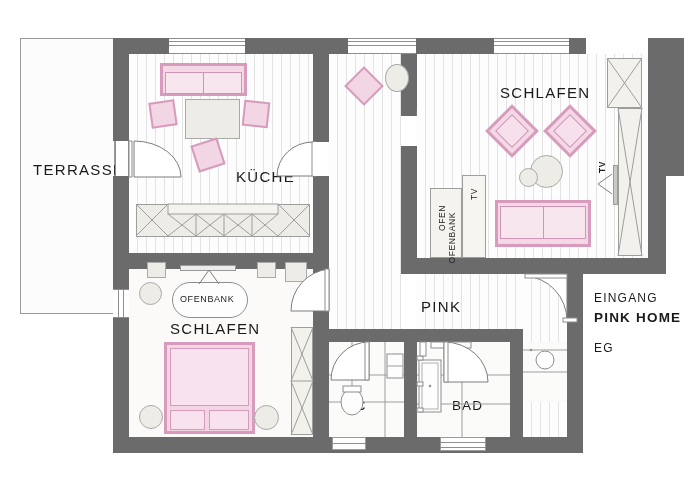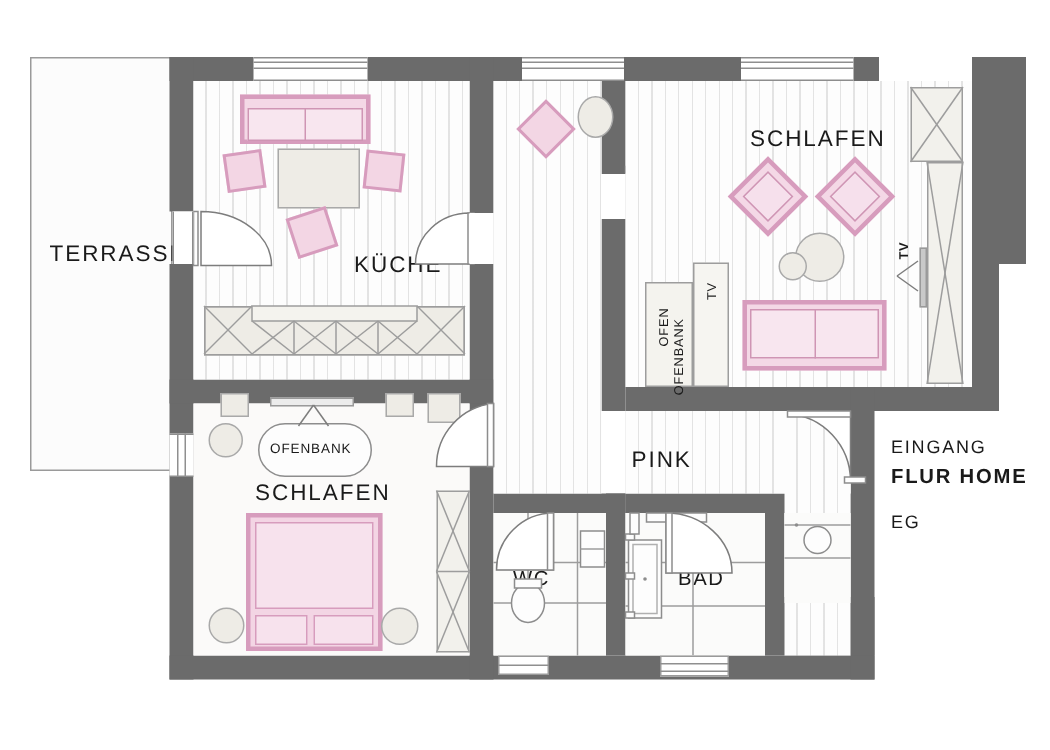--- a/index.html
+++ b/index.html
@@ -17,21 +17,21 @@
             rgba(0,0,0,0.10) 8px, rgba(0,0,0,0.10) 9px);}
   .planks-h{background-image:repeating-linear-gradient(0deg,
             rgba(0,0,0,0.00) 0px, rgba(0,0,0,0.00) 15px,
             rgba(0,0,0,0.13) 15px, rgba(0,0,0,0.13) 16px);}
   .tile{background:#fbfbfa;}
 
   .outline{position:absolute;border:1px solid #9a9a9a;box-sizing:border-box;}
 
   .label{position:absolute;white-space:nowrap;letter-spacing:.5px;}
   .lbl-room{font-size:15px;color:#1a1a1a;letter-spacing:1.3px;}
-  .lbl-room-sm{font-size:13.5px;letter-spacing:1.1px;}
+  .lbl-room-sm{font-size:13.5px;letter-spacing:1.1px;margin-top:20px;}
   .lbl-tiny{font-size:8.5px;letter-spacing:.6px;}
   .lbl-side{font-size:12px;letter-spacing:1.2px;}
   .lbl-side-b{font-size:13.5px;font-weight:bold;letter-spacing:1.2px;}
   .vert{writing-mode:vertical-rl;transform:rotate(180deg);}
 
   
   .fz{position:absolute;box-sizing:border-box;}
   .pink{background:#f4d8e6;border:3px solid #d79cbd;}
   .pink-soft{background:#f3d6e4;border:2px solid #d79cbd;}
   .beige{background:#eeece6;border:1px solid #a9a9a9;}
@@ -305,16 +305,16 @@
     <circle cx="8" cy="8" r="1.2" fill="#8d8d8d"></circle>
   </svg>
 
   <svg style="left:523px;top:274px;" width="46" height="50" viewBox="0 0 46 50">
     <path d="M2 2 L44 2 L44 47 A44 45 0 0 0 2 2 Z" class="dlw" fill="#ffffff"></path>
     <rect x="2" y="0" width="42" height="4" fill="#ffffff" stroke="#8d8d8d" stroke-width="1"></rect>
     <rect x="40" y="44" width="14" height="4" fill="#ffffff" stroke="#8d8d8d" stroke-width="1"></rect>
   </svg>
 
   <div class="label lbl-side" style="left:594px;top:291px;">EINGANG</div>
-  <div class="label lbl-side-b" style="left:594px;top:310px;">FLUR HOME</div>
+  <div class="label lbl-side-b" style="left:594px;top:310px;">PINK HOME</div>
   <div class="label lbl-side" style="left:594px;top:341px;">EG</div>
 
 </div>
 
 </body></html>

